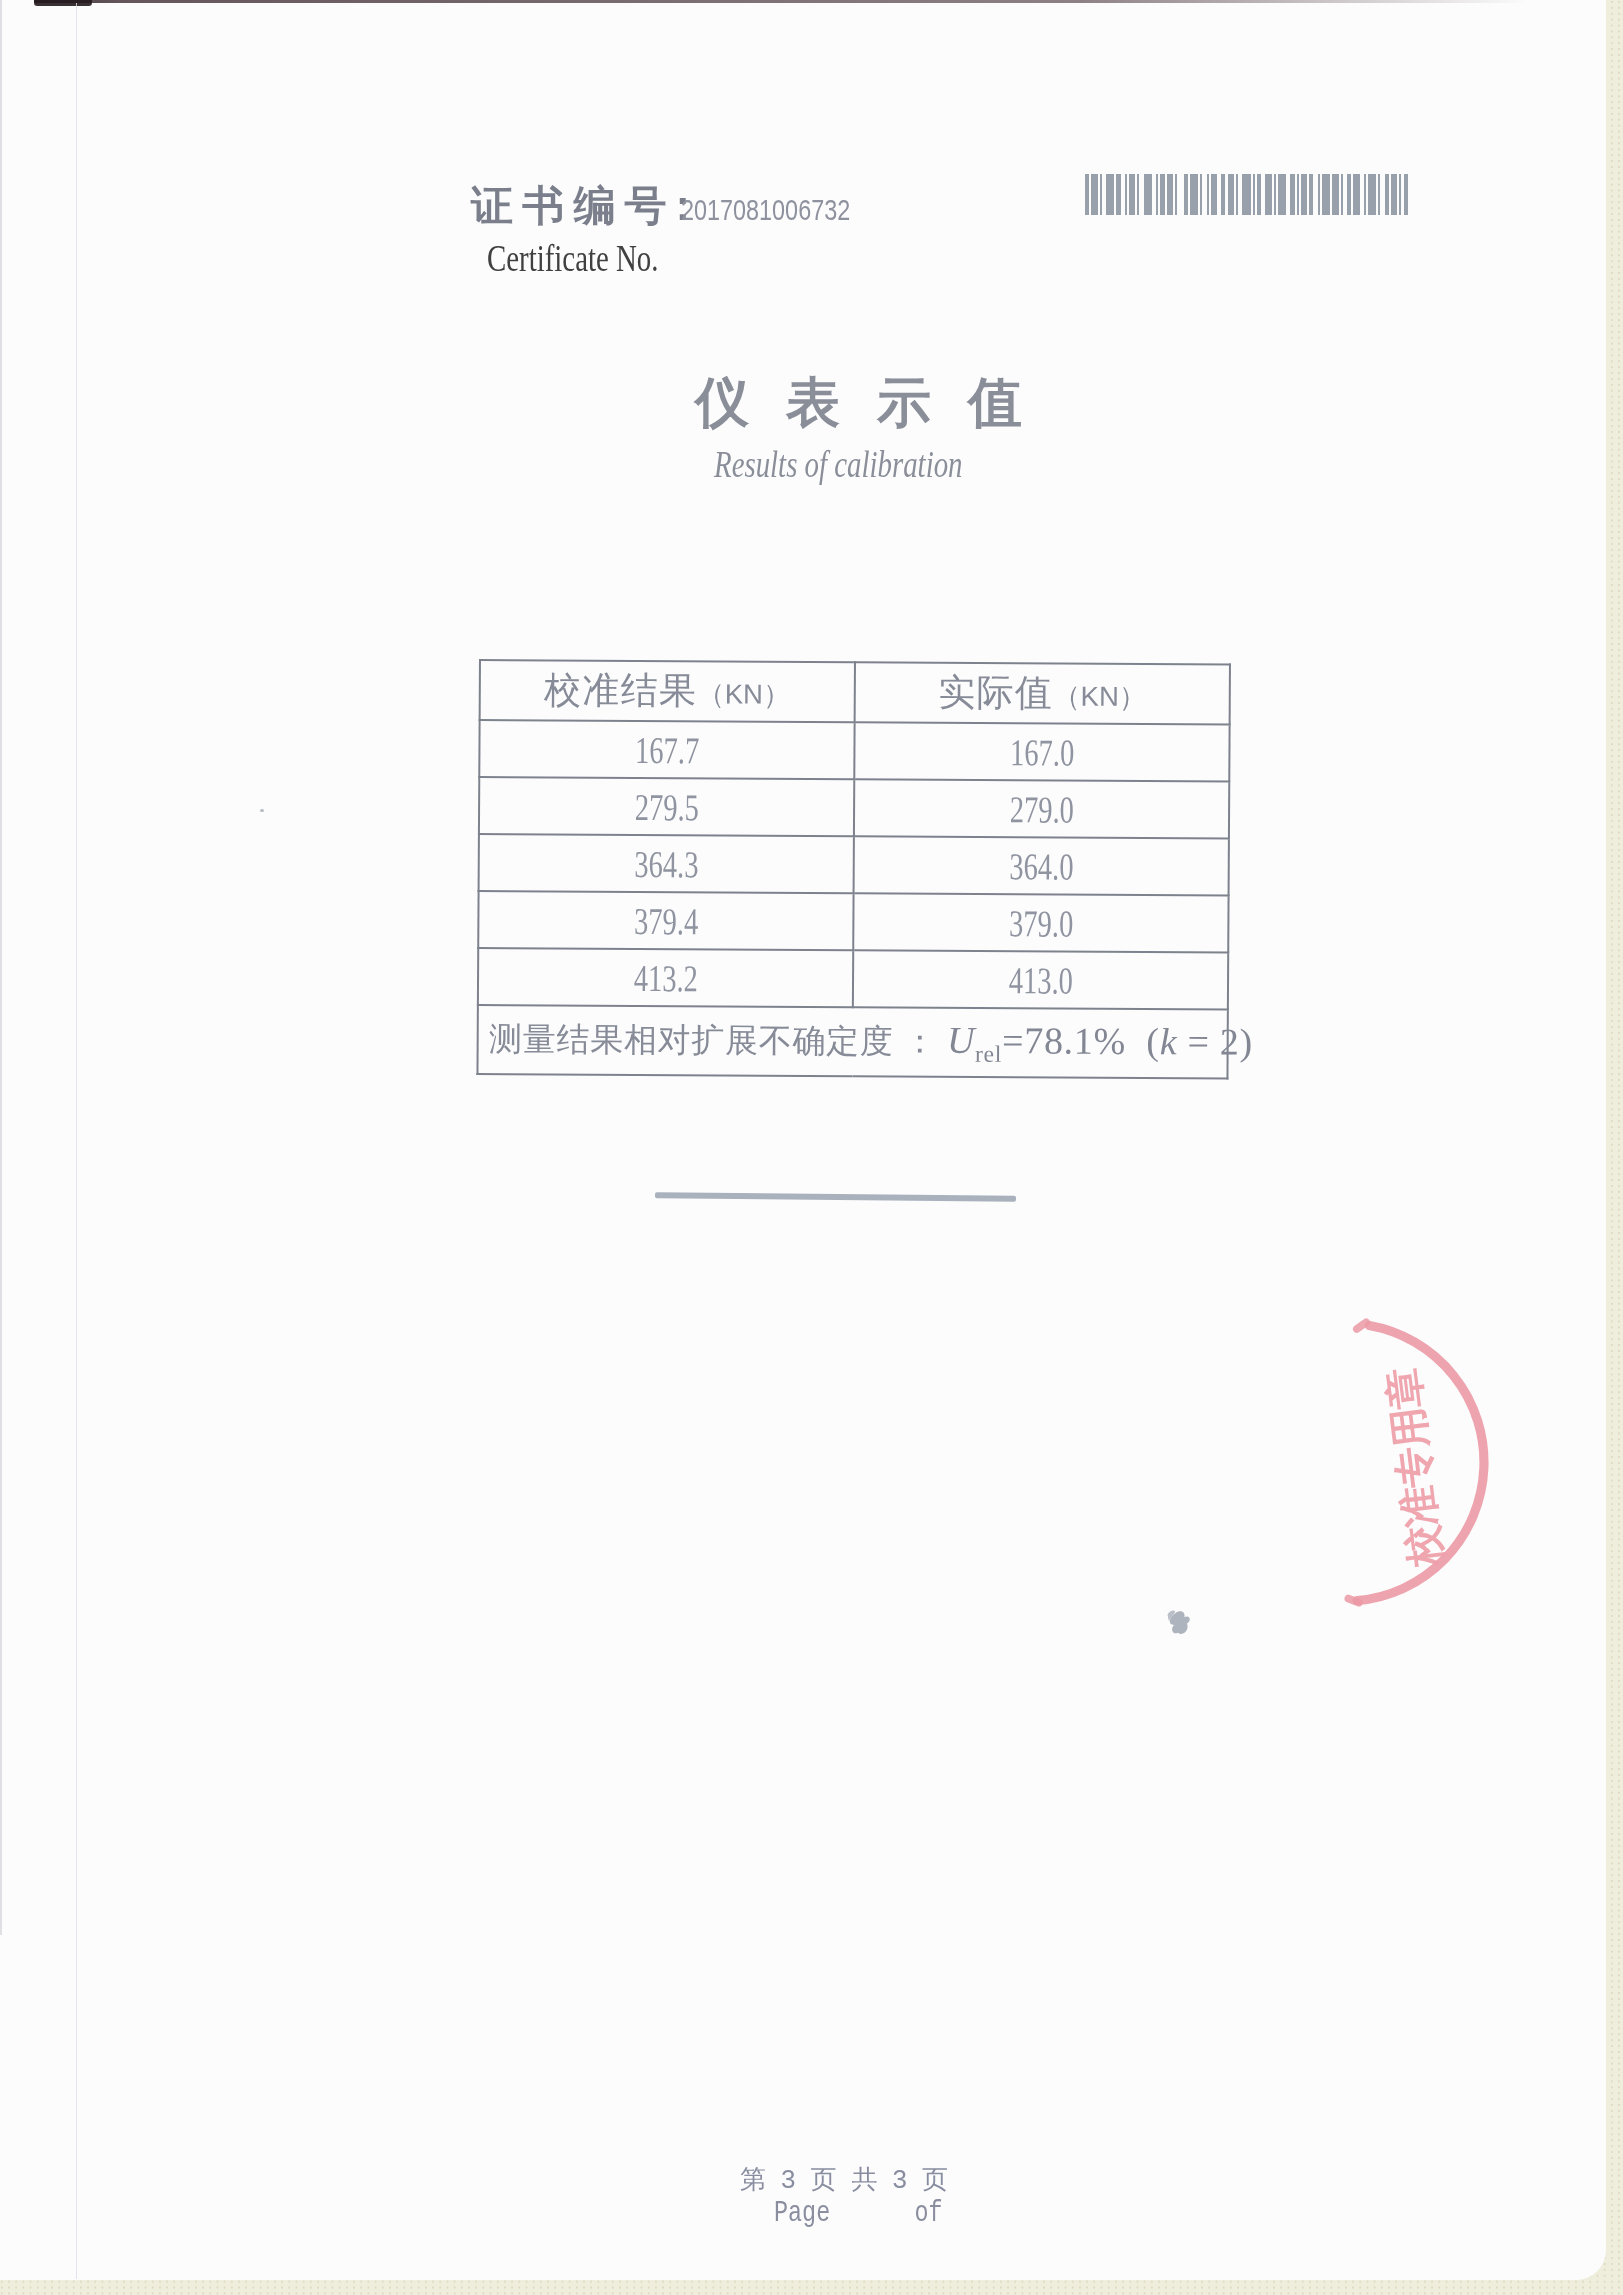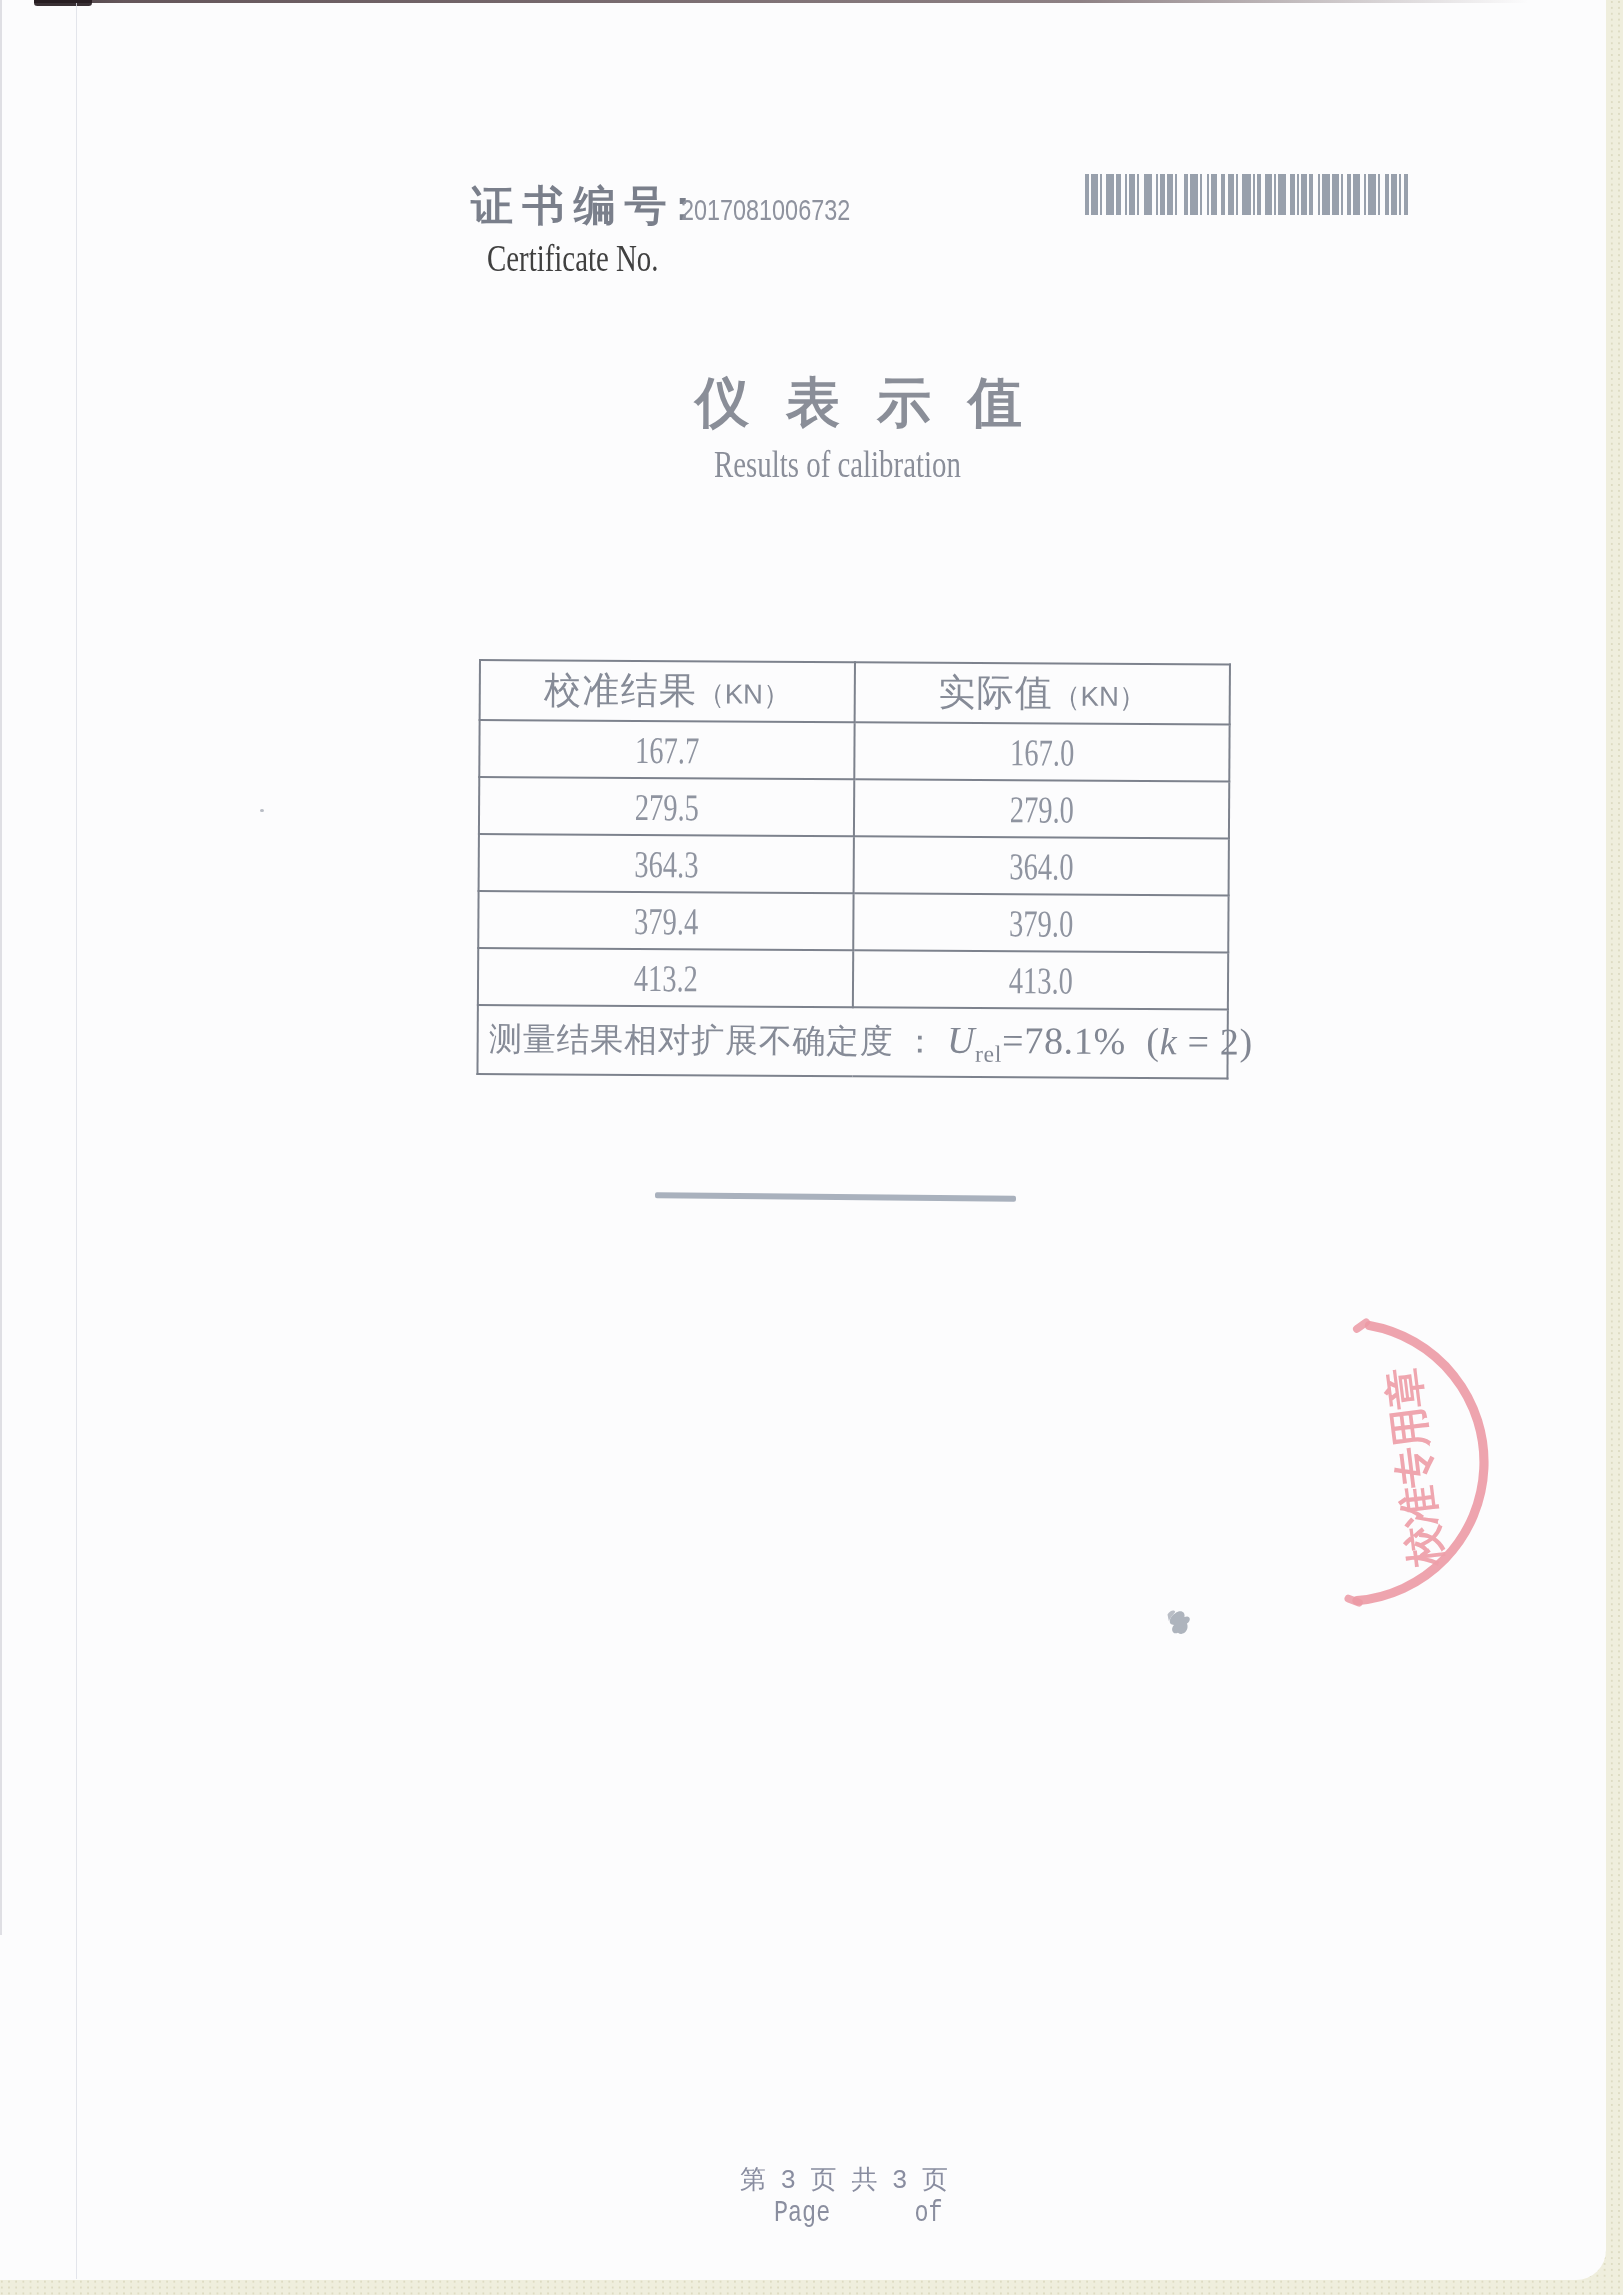--- a/index.html
+++ b/index.html
@@ -29,21 +29,21 @@
   
   #cert-label{left:471px;top:178px;font-size:42px;font-weight:600;letter-spacing:9.2px;color:#7a7f8b;}
   #cert-label-en{left:487px;top:237px;font-family:"Liberation Serif",serif;font-size:37px;color:#404040;}
   #cert-number{left:681px;top:185px;font-size:30px;letter-spacing:0px;color:#8e929e;margin-top:8px;}
   #barcode{left:1085px;top:174px;width:327px;height:41px;display:flex;align-items:stretch;}
   #barcode .bar{background:#98a0ac;height:100%;}
   #barcode .gap{height:100%;}
 
   
   #title-zh{left:695px;top:367px;font-size:54px;font-weight:700;letter-spacing:37px;color:#8a8e98;}
-  #title-en{left:714px;top:443px;font-family:"Liberation Serif",serif;font-size:37px;color:#8a8e99;}
+  #title-en{left:714px;top:443px;font-family:"Liberation Serif",serif;font-size:37px;color:#8a8e99;font-style:italic;}
 
   
   #cal-table{left:479px;top:659px;transform:rotate(.35deg);transform-origin:left top;}
   table{border-collapse:collapse;width:752px;table-layout:fixed;}
   td{border:2px solid #7d828d;color:#868b97;text-align:center;vertical-align:middle;padding:0;}
   td.hdr{height:58px;font-size:37px;letter-spacing:1.3px;}
   td.hdr .unit{font-size:27.5px;letter-spacing:0;}
   td.val{height:55px;font-family:"Liberation Serif",serif;font-size:38px;color:#8f94a0;}
   td.unc{height:67px;text-align:left;padding-left:10.5px;font-size:33px;letter-spacing:0.7px;color:#81869
 

